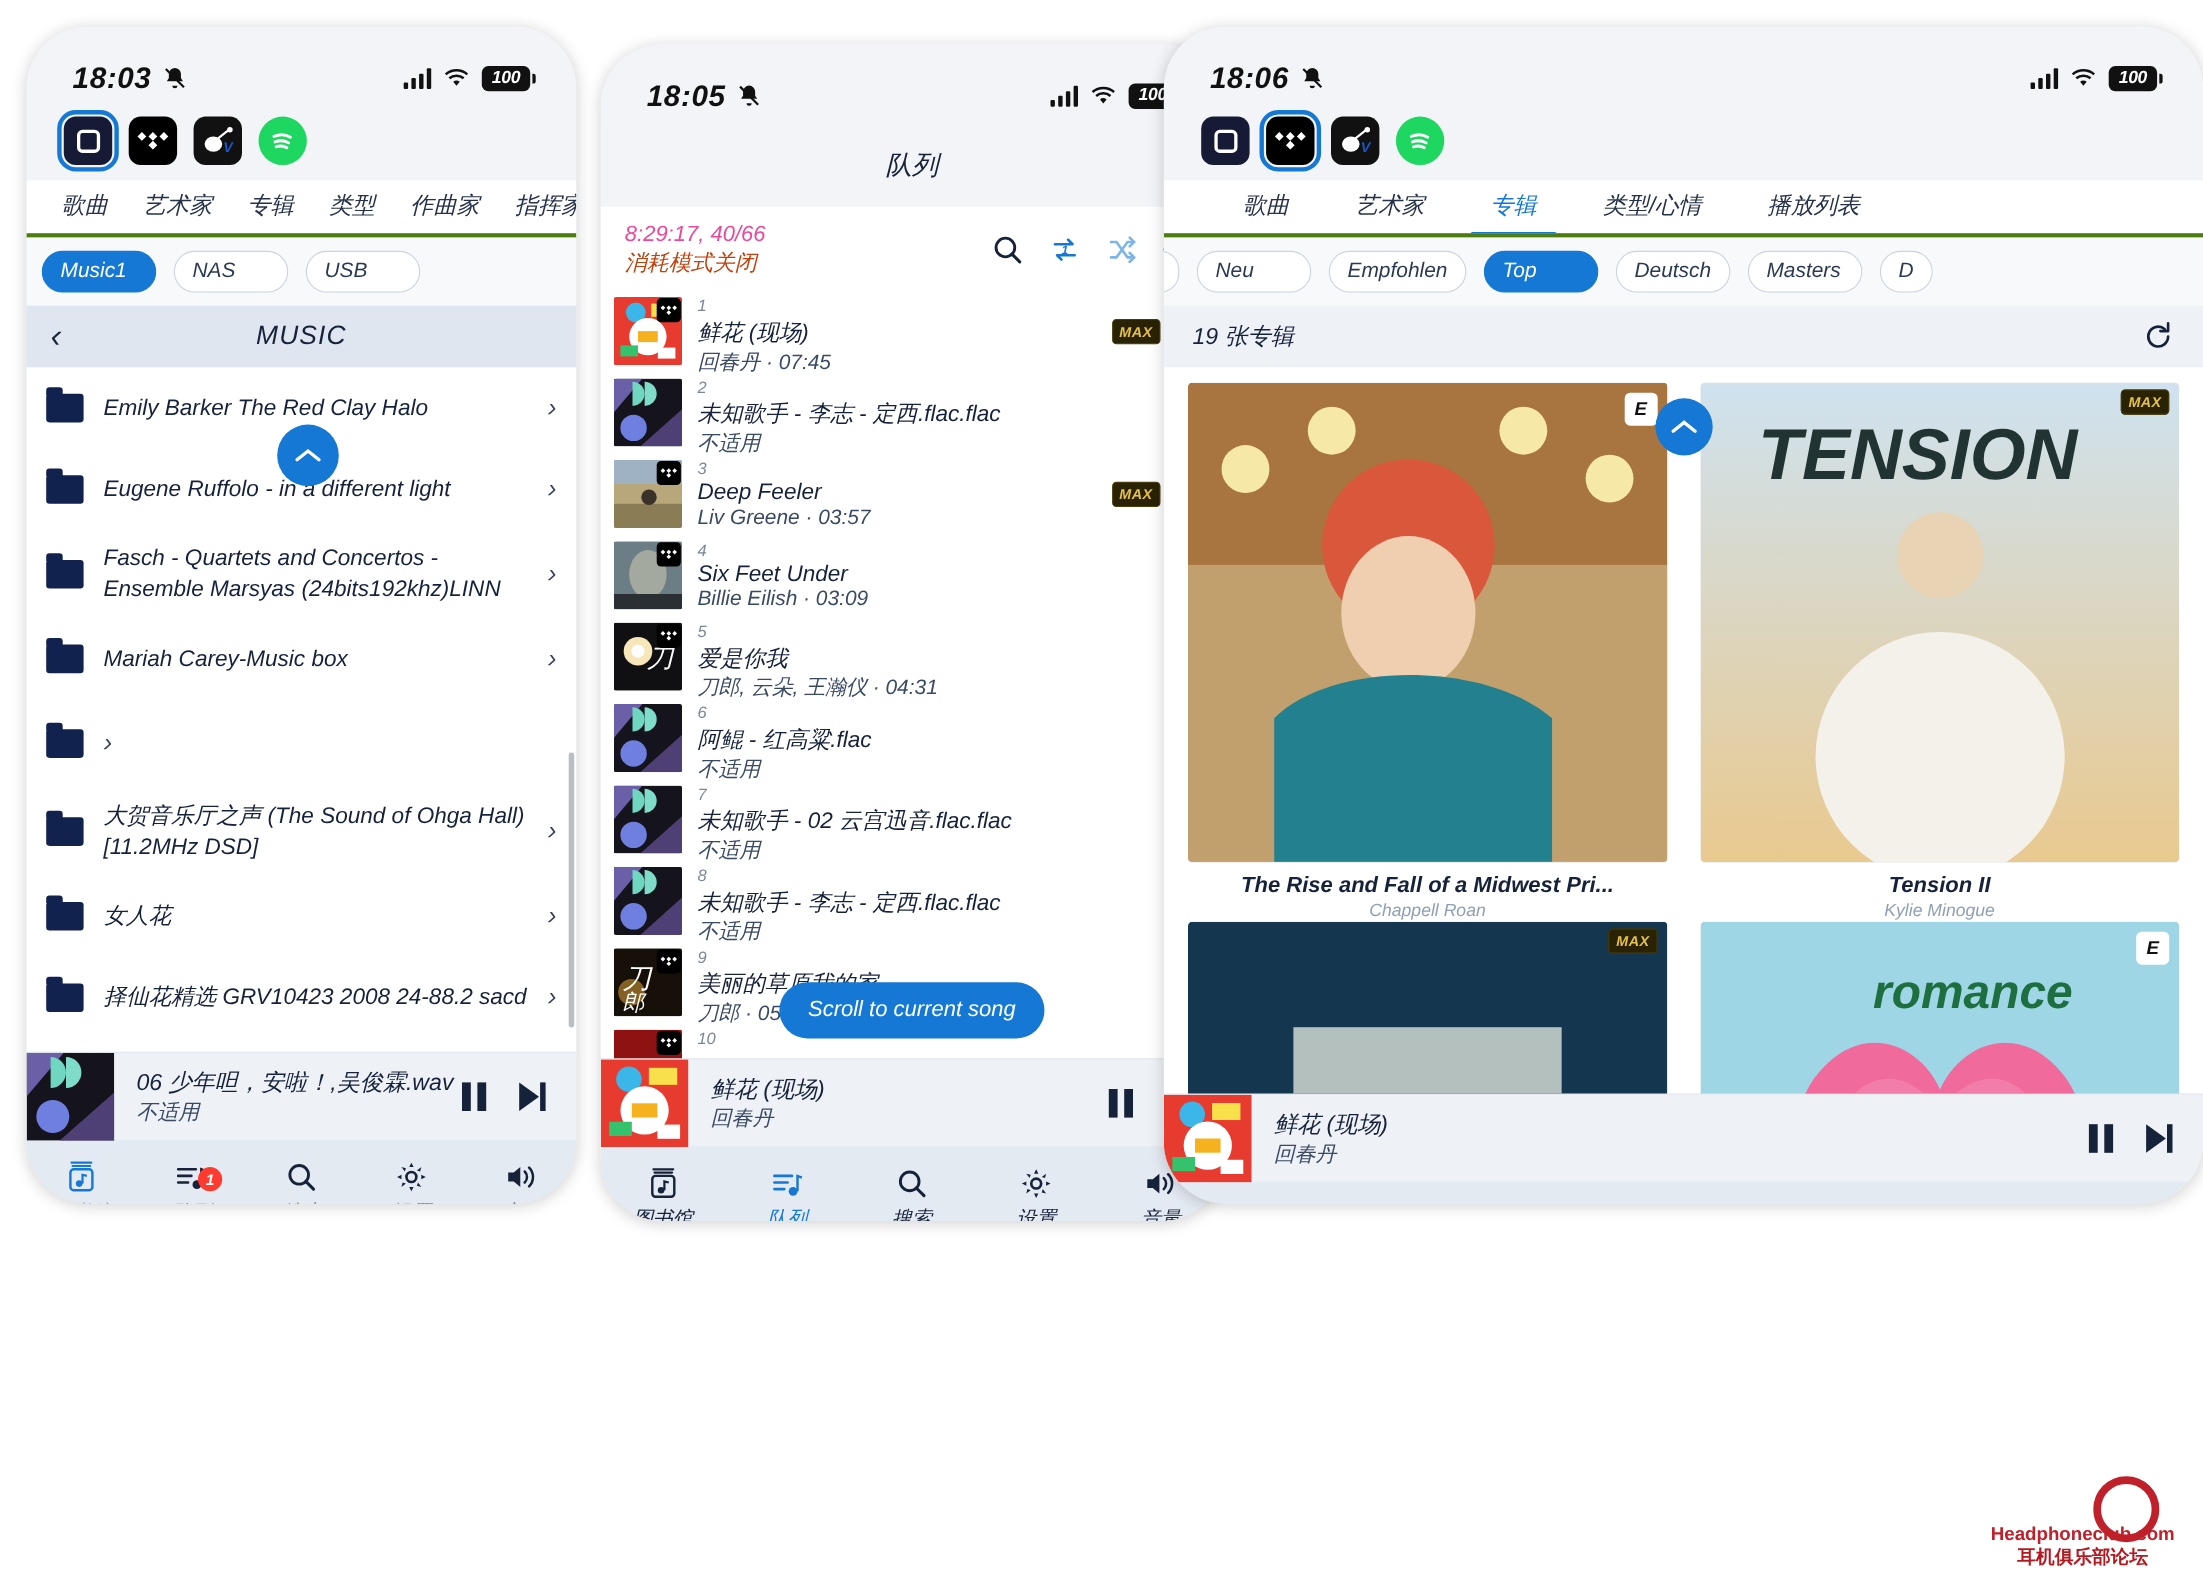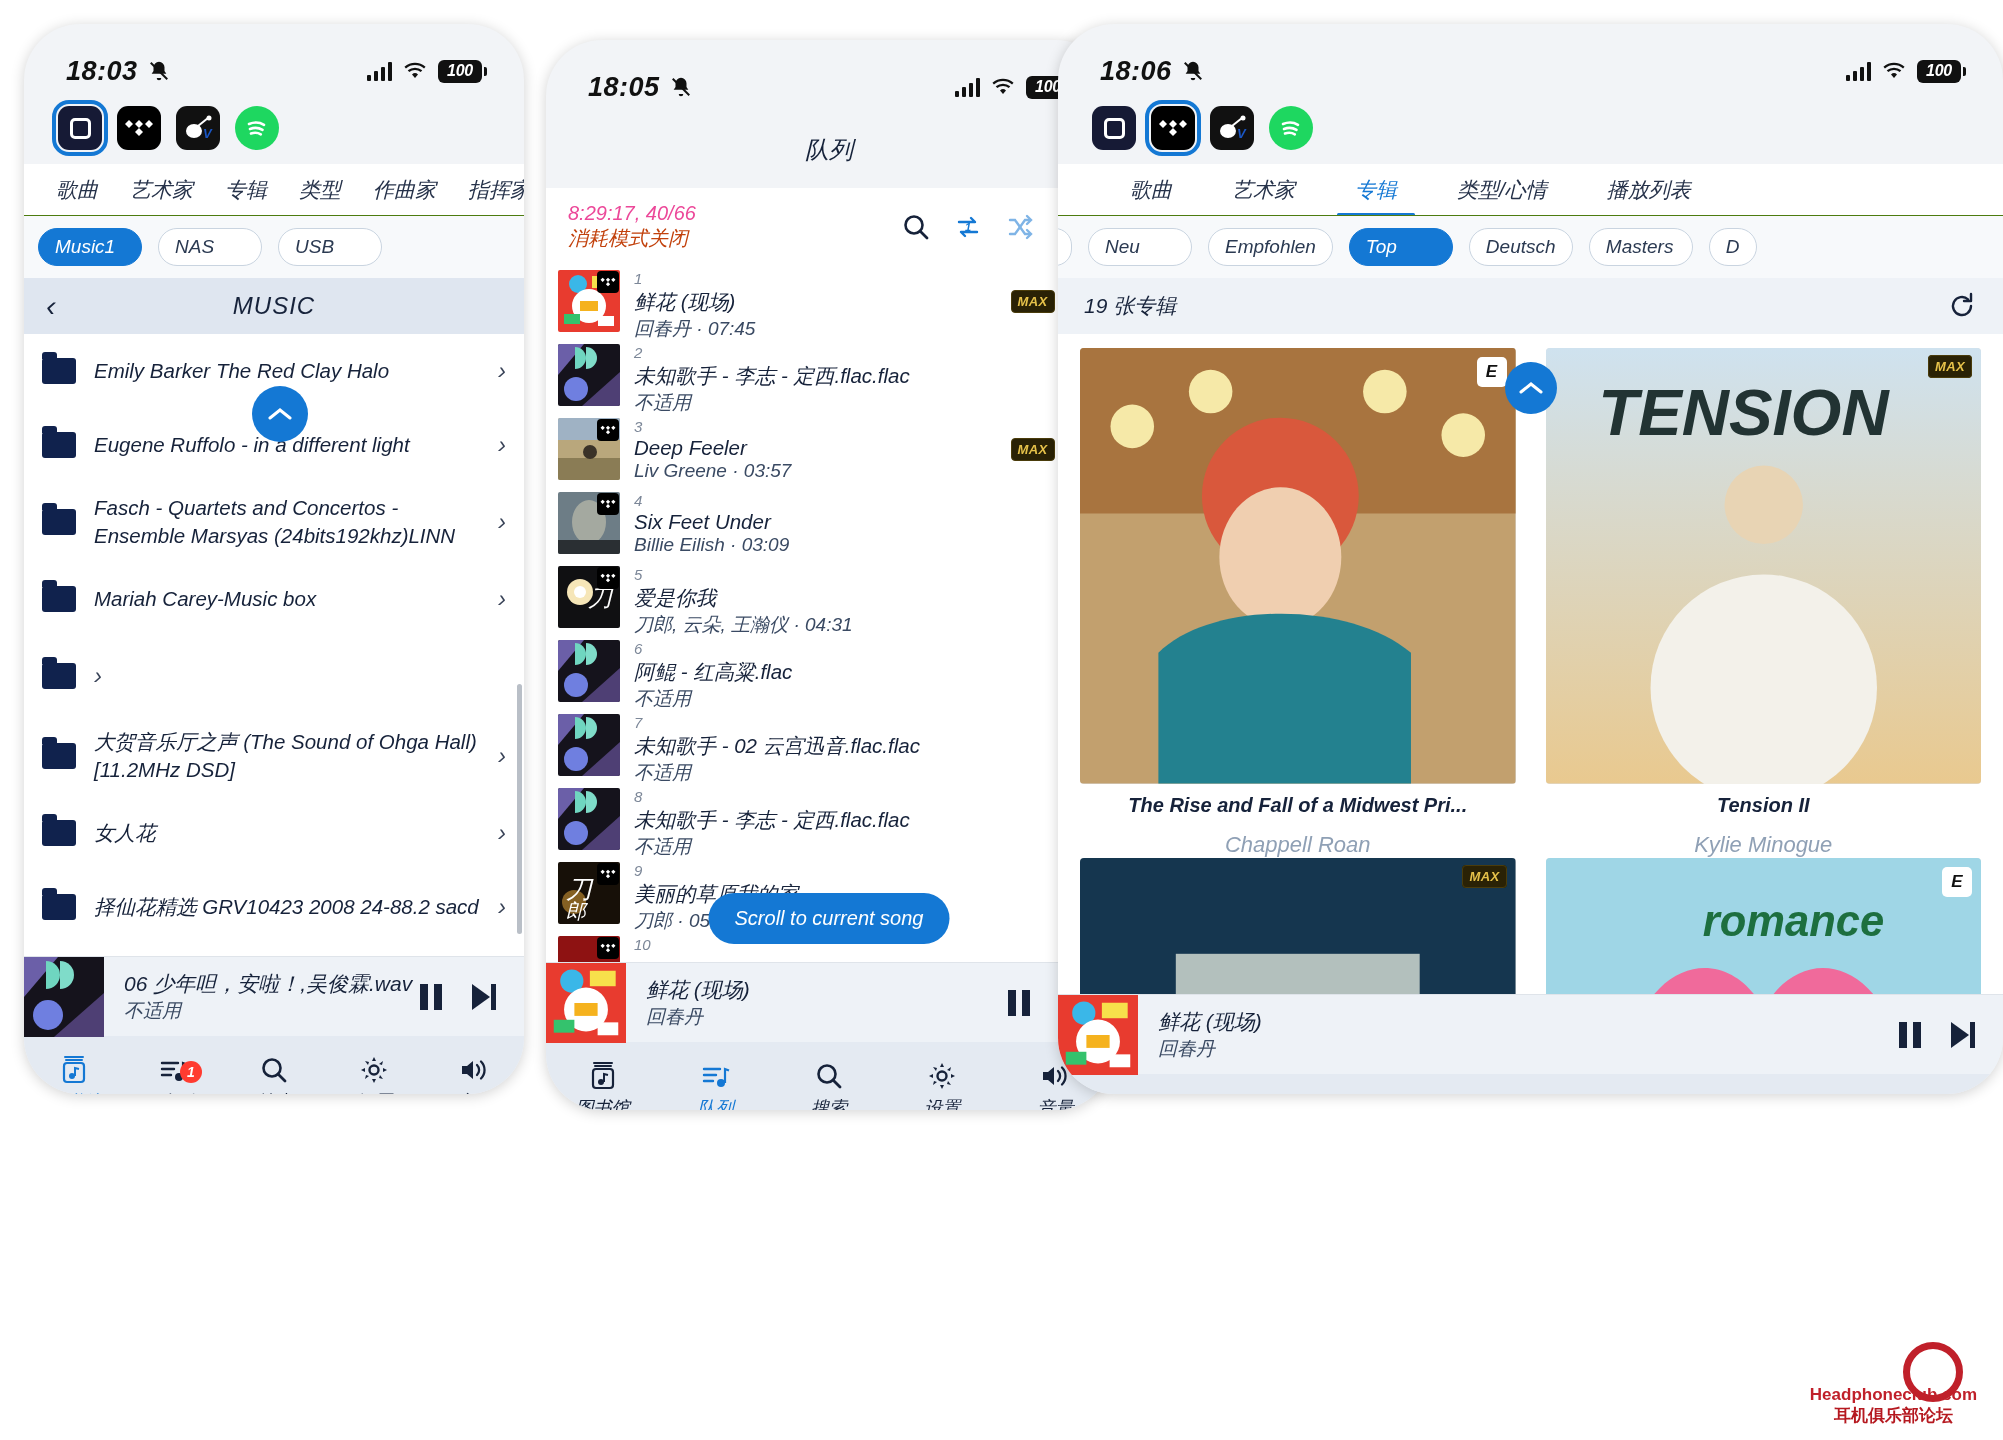--- a/index.html
+++ b/index.html
@@ -55,21 +55,21 @@
   .appicon.sel { outline:4px solid #1478d4; outline-offset:2px; }
   .ic-bs { background:#161a35; display:flex; align-items:center; justify-content:center;}
   .ic-bs b { width:21px;height:21px;border:3.5px solid #fff; border-radius:5px; display:block;}
   .ic-tidal { background:#000; display:flex;align-items:center;justify-content:center;}
   .ic-radio { background:#111; display:flex;align-items:center;justify-content:center;}
   .ic-spot { background:#1ed760; border-radius:50%; display:flex;align-items:center;justify-content:center;}
 
   
   .libtabs {
     display:flex; gap:0; background:#fff; padding:0 16px;
-    border-bottom:1px solid #4d7c0f; overflow:hidden;
+    border-bottom:4px solid #4d7c0f; overflow:hidden;
     height:52px; align-items:center;
   }
   .libtab {
     font-size:21px; color:#26324a; padding:0 16px; white-space:nowrap;
     position:relative; height:52px; line-height:52px;
   }
   .libtab.active { color:#1478d4; }
   .libtab.active:after{
     content:""; position:absolute; left:12px; right:12px; bottom:0;
     height:3px; background:#1478d4; border-radius:2px;
@@ -191,21 +191,21 @@
     background:#fff; display:grid; grid-template-columns:1fr 1fr;
     gap:0 30px; padding:14px 22px 0 22px; height:660px; overflow:hidden; position:relative;
   }
   .albcell { text-align:center; }
   .albart {
     width:100%; aspect-ratio:1/1; border-radius:4px; position:relative; overflow:hidden;
     background:#ddd;
   }
   .albname { font-size:20px; color:#16223a; font-weight:700; margin-top:10px;
     white-space:nowrap; overflow:hidden; text-overflow:ellipsis; }
-  .albartist { font-size:22px; color:#8fa0b5; margin-top:15px;text-align:center; }
+  .albartist { font-size:16px; color:#8fa0b5; margin-top:3px;text-align:center; }
   .cornerbadge {
     position:absolute; right:9px; top:9px;
   }
   .ebadge {
     background:#fff; color:#111; font-size:17px; font-weight:700;
     width:30px; height:30px; border-radius:5px; display:flex;
     align-items:center; justify-content:center;
   }
   .albup {
     position:absolute; left:50%; transform:translateX(-50%); top:28px;

